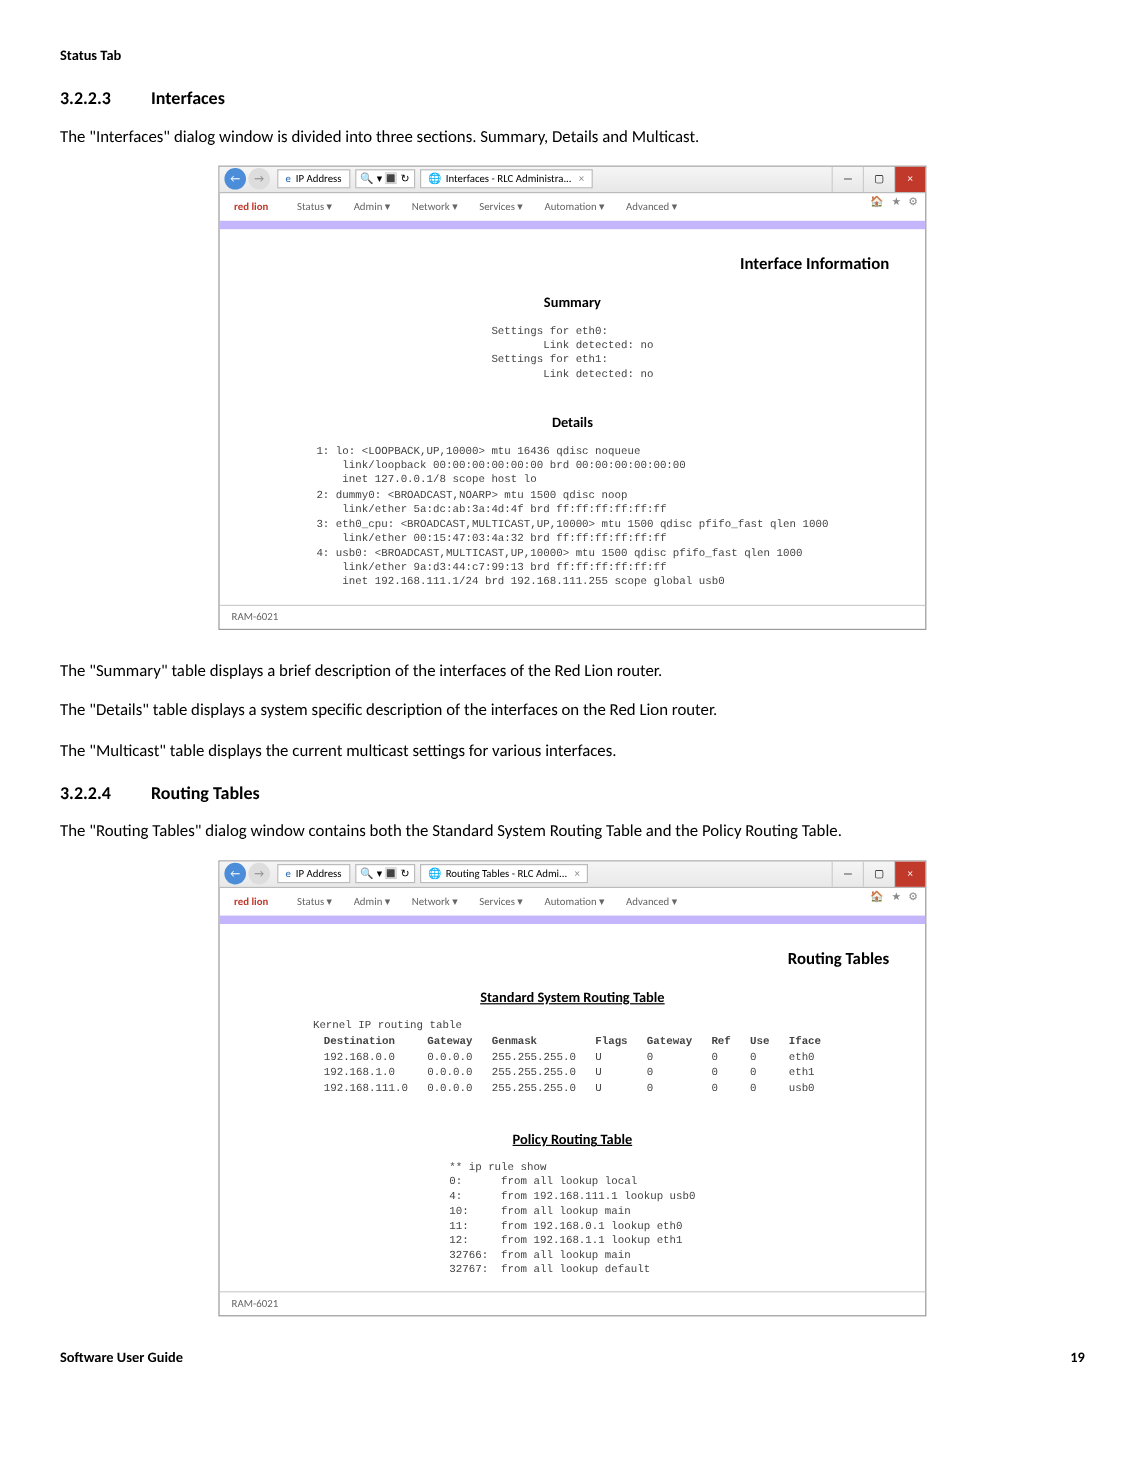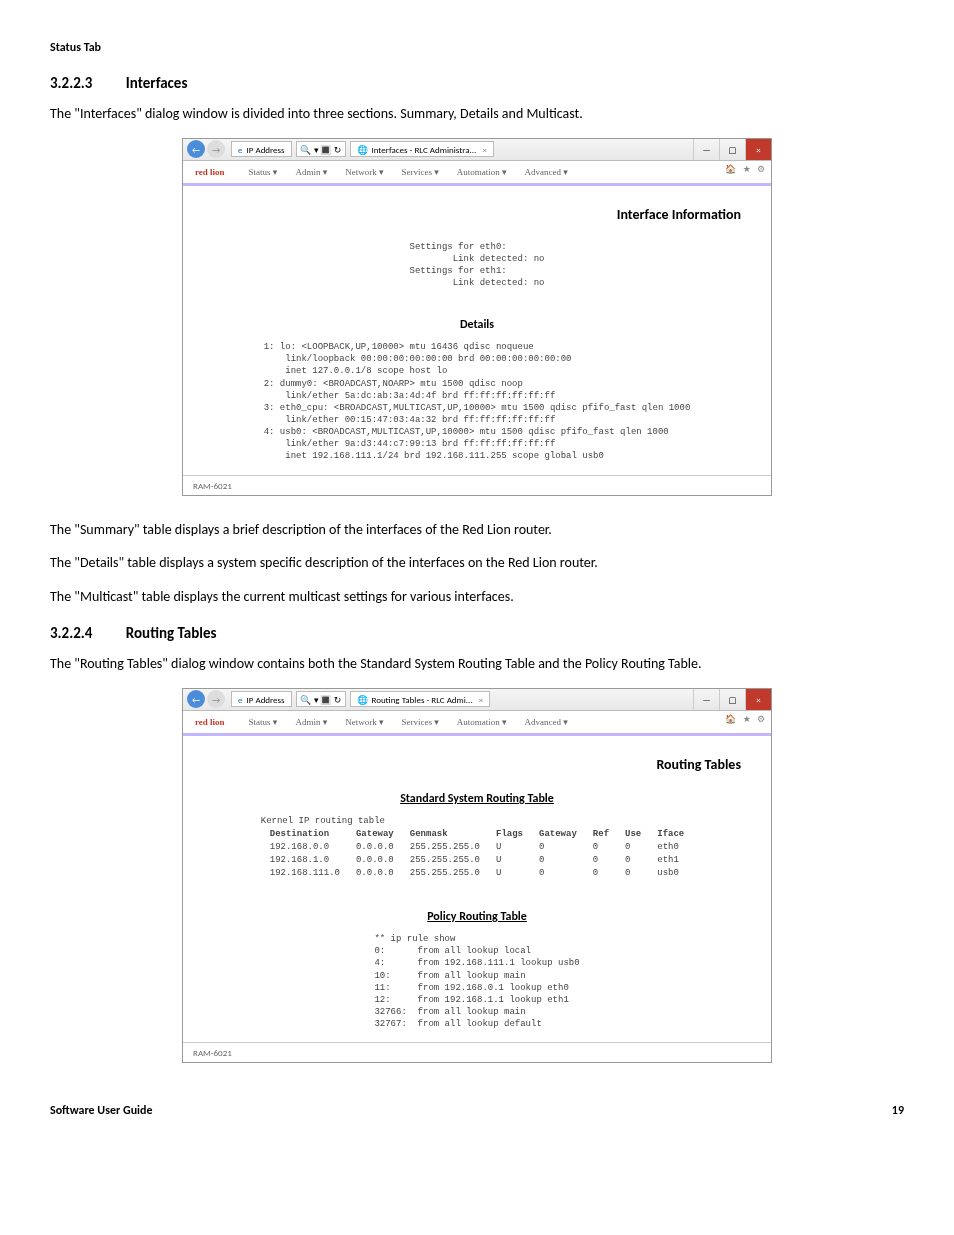--- a/index.html
+++ b/index.html
@@ -62,33 +62,32 @@
       height:16px;display:flex;align-items:center;font-size:9px;
     }
     .win-btns {
       position:absolute;right:0;top:0;display:flex;height:100%;
     }
     .win-btns .wb{width:26px;display:flex;align-items:center;justify-content:center;font-size:9px;border-left:1px solid #ccc;}
     .win-btns .close{background:#c0392b;color:#fff;}
     .tool-row{position:absolute;right:6px;top:24px;display:flex;gap:6px;color:#888;font-size:9px;}
     .top-nav {
       display:flex;gap:18px;padding:6px 12px;font-size:9px;color:#666;
-      border-bottom:3px solid #c4b5fd;
-      font-family:Liberation Serif, serif;
+      border-bottom:7px solid #c4b5fd;
     }
     .brand{color:#c0392b;font-weight:bold;margin-right:6px;}
     .content-area{padding:10px 30px 12px;}
     .big-title{text-align:right;font-weight:bold;font-size:14px;margin:10px 0 18px;}
     .sub-title{text-align:center;font-weight:bold;font-size:12px;margin:14px 0 10px;}
     .sub-title.underline{text-decoration:underline;}
     .mono{font-family:"Courier New",monospace;font-size:9px;white-space:pre;color:#444;line-height:1.35;}
     .center-block{display:block;margin:0 auto;width:fit-content;text-align:left;}
     .section-sep{height:14px;}
     .footer-row{border-top:1px solid #ccc;padding:4px 10px;font-size:9px;color:#666;}
-    .page-footer{display:flex;justify-content:space-between;font-size:12px;margin-top:40px;font-weight:bold;}
+    .page-footer{display:flex;justify-content:space-between;font-size:12px;margin-top:28px;font-weight:bold;}
     .table-mono{font-family:"Courier New",monospace;font-size:9px;color:#444;}
     .table-mono th,.table-mono td{padding:0 7px 1px;text-align:left;white-space:nowrap;}
   </style>
 </head>
 <body>
 
 <div class="header-right">Status Tab</div>
 
 <div class="section-heading">
   <span class="num">3.2.2.3</span>
@@ -125,20 +124,21 @@
     <span class="brand">red lion</span>
     <span><span>Status</span> ▾</span>
     <span><span>Admin</span> ▾</span>
     <span><span>Network</span> ▾</span>
     <span><span>Services</span> ▾</span>
     <span><span>Automation</span> ▾</span>
     <span><span>Advanced</span> ▾</span>
   </div>
   <div class="content-area">
     <div class="big-title">Interface Information</div>
+    <div class="sub-title">Summary</div>
     <pre class="mono center-block">Settings for eth0:
         Link detected: no
 Settings for eth1:
         Link detected: no</pre>
     <div class="section-sep"></div>
     <div class="sub-title">Details</div>
     <pre class="mono center-block">1: lo: &lt;LOOPBACK,UP,10000&gt; mtu 16436 qdisc noqueue
     link/loopback 00:00:00:00:00:00 brd 00:00:00:00:00:00
     inet 127.0.0.1/8 scope host lo
 2: dummy0: &lt;BROADCAST,NOARP&gt; mtu 1500 qdisc noop

